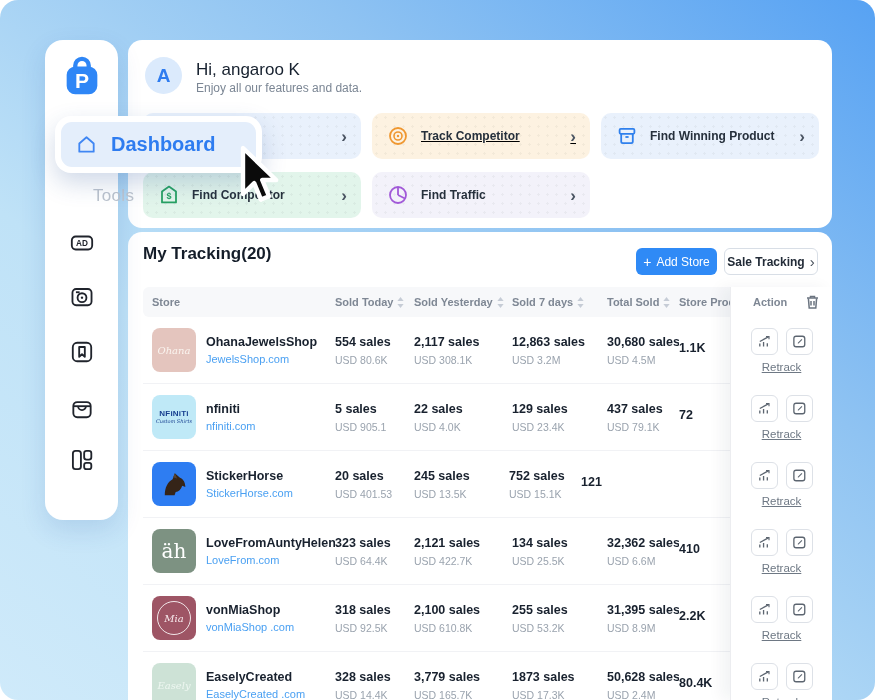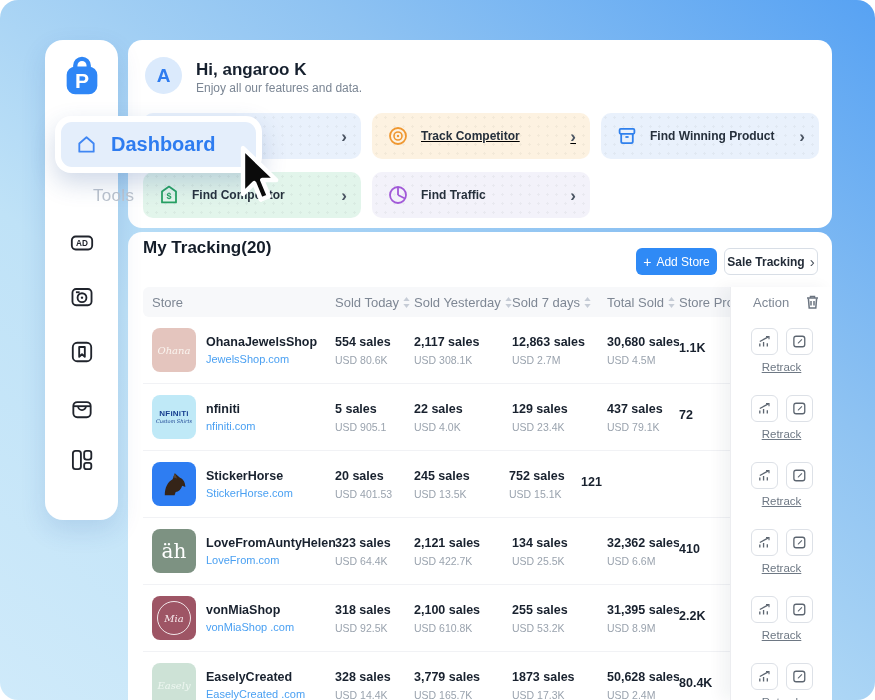--- a/index.html
+++ b/index.html
@@ -21,51 +21,51 @@
   .flyout-inner { width:100%; height:100%; background:#e4eefb; border-radius:11px; display:flex; align-items:center; padding:0 14px; cursor:pointer; }
   .flyout-inner svg { width:23px; height:23px; }
   .flyout-label { margin-left:13px; font-size:20px; color:#2e7cf0; font-weight:700; }
 
   .cursor { position:absolute; left:227px; top:144px; z-index:30; pointer-events:none; }
 
   
   .hcard { position:absolute; left:128px; top:40px; width:704px; height:188px; background:#fff; border-radius:14px; z-index:2; }
   .avatar-circle { position:absolute; left:17px; top:17px; width:37px; height:37px; border-radius:50%; background:#dbeafc;
                    display:flex; align-items:center; justify-content:center; font-size:19px; font-weight:bold; color:#2e7cf0; }
-  .greeting { position:absolute; left:68px; top:20px; font-size:17px; font-weight:bold; color:#16202e; }
+  .greeting { position:absolute; left:68px; top:20px; font-size:17px; font-weight:normal; color:#16202e; }
   .subtitle { position:absolute; left:68px; top:41px; font-size:12px; color:#7b8694; }
 
   .cards { position:absolute; left:15px; top:73px; width:676px; display:grid;
            grid-template-columns:218px 218px 218px; grid-auto-rows:46px; gap:13px 11px; }
   .fcard { border-radius:10px; display:flex; align-items:center; padding:0 14px; cursor:pointer;
            background-image:radial-gradient(rgba(0,0,0,0.04) 1px, transparent 1.2px); background-size:9px 9px; }
   .fcard .flabel { margin-left:11px; font-size:12px; font-weight:600; color:#26303c; }
   .fcard .chev { margin-left:auto; font-size:17px; color:#4a5462; font-weight:bold; line-height:1; }
   .fcard svg { width:24px; height:24px; flex:none; }
   .c-blue   { background-color:#e9f1fc; }
   .c-orange { background-color:#fdf2e1;text-decoration:underline; }
   .c-green  { background-color:#e2f5eb; }
   .c-purple { background-color:#f3f2fa; }
 
   
   .tcard { position:absolute; left:128px; top:232px; width:704px; height:468px; background:#fff;
            border-radius:14px 14px 0 0; z-index:2; overflow:hidden; }
-  .t-title { position:absolute; left:15px; top:6px; font-size:17px; font-weight:bold; color:#141d29; }
+  .t-title { position:absolute; left:15px; top:12px; font-size:17px; font-weight:bold; color:#141d29; }
   .btn-add { position:absolute; left:508px; top:16px; width:81px; height:27px; background:#2f8af6; color:#fff;
              border:none; border-radius:6px; font-size:12px; cursor:pointer; display:flex; align-items:center; justify-content:center; gap:5px;
              font-family:"Liberation Sans",sans-serif; }
   .btn-add .plus { font-size:14px; line-height:1; }
   .btn-sale { position:absolute; left:596px; top:16px; width:94px; height:27px; background:#fff; color:#222b37;
               border:1px solid #d8dee6; border-radius:6px; font-size:12px; font-weight:bold; cursor:pointer;
               display:flex; align-items:center; justify-content:center; gap:5px; font-family:"Liberation Sans",sans-serif; }
   .btn-sale .chev { font-weight:normal; color:#49515c; font-size:15px; line-height:1; }
 
   .thead { position:absolute; left:15px; top:55px; width:587px; height:30px; background:#f7f8fa; border-radius:6px 0 0 6px;
            display:flex; align-items:center; }
-  .th { font-size:13px; color:#7e8794; display:flex; align-items:center; gap:4px; white-space:nowrap; overflow:hidden; }
+  .th { font-size:11px; color:#7e8794; display:flex; align-items:center; gap:4px; white-space:nowrap; overflow:hidden;font-weight:bold; }
   .sort { flex:none; }
 
   .tbody { position:absolute; left:15px; top:85px; width:587px; }
   .trow { display:flex; align-items:center; height:67px; border-bottom:1px solid #f1f2f5; }
   .cell { white-space:nowrap; overflow:hidden; }
   .col-store { width:192px; padding-left:9px; display:flex; align-items:center; }
   .col-today { width:79px; } .col-yest { width:98px; } .col-week { width:95px; } .col-total { width:72px; } .col-prod { width:51px; }
   .thead .col-store { display:block; padding-left:9px; }
 
   .avatar { width:44px; height:44px; border-radius:8px; flex:none; display:flex; flex-direction:column;
@@ -270,21 +270,21 @@
     <div class="cell col-today">
       <div class="v">554 sales</div>
       <div class="u">USD 80.6K</div>
     </div>
     <div class="cell col-yest">
       <div class="v">2,117 sales</div>
       <div class="u">USD 308.1K</div>
     </div>
     <div class="cell col-week">
       <div class="v">12,863 sales</div>
-      <div class="u">USD 2.7M</div>
+      <div class="u">USD 3.2M</div>
     </div>
     <div class="cell col-total">
       <div class="v">30,680 sales</div>
       <div class="u">USD 4.5M</div>
     </div>
     <div class="cell col-prod">
       <div class="v">1.1K</div>
     </div>
   </div>
         <div class="trow">

